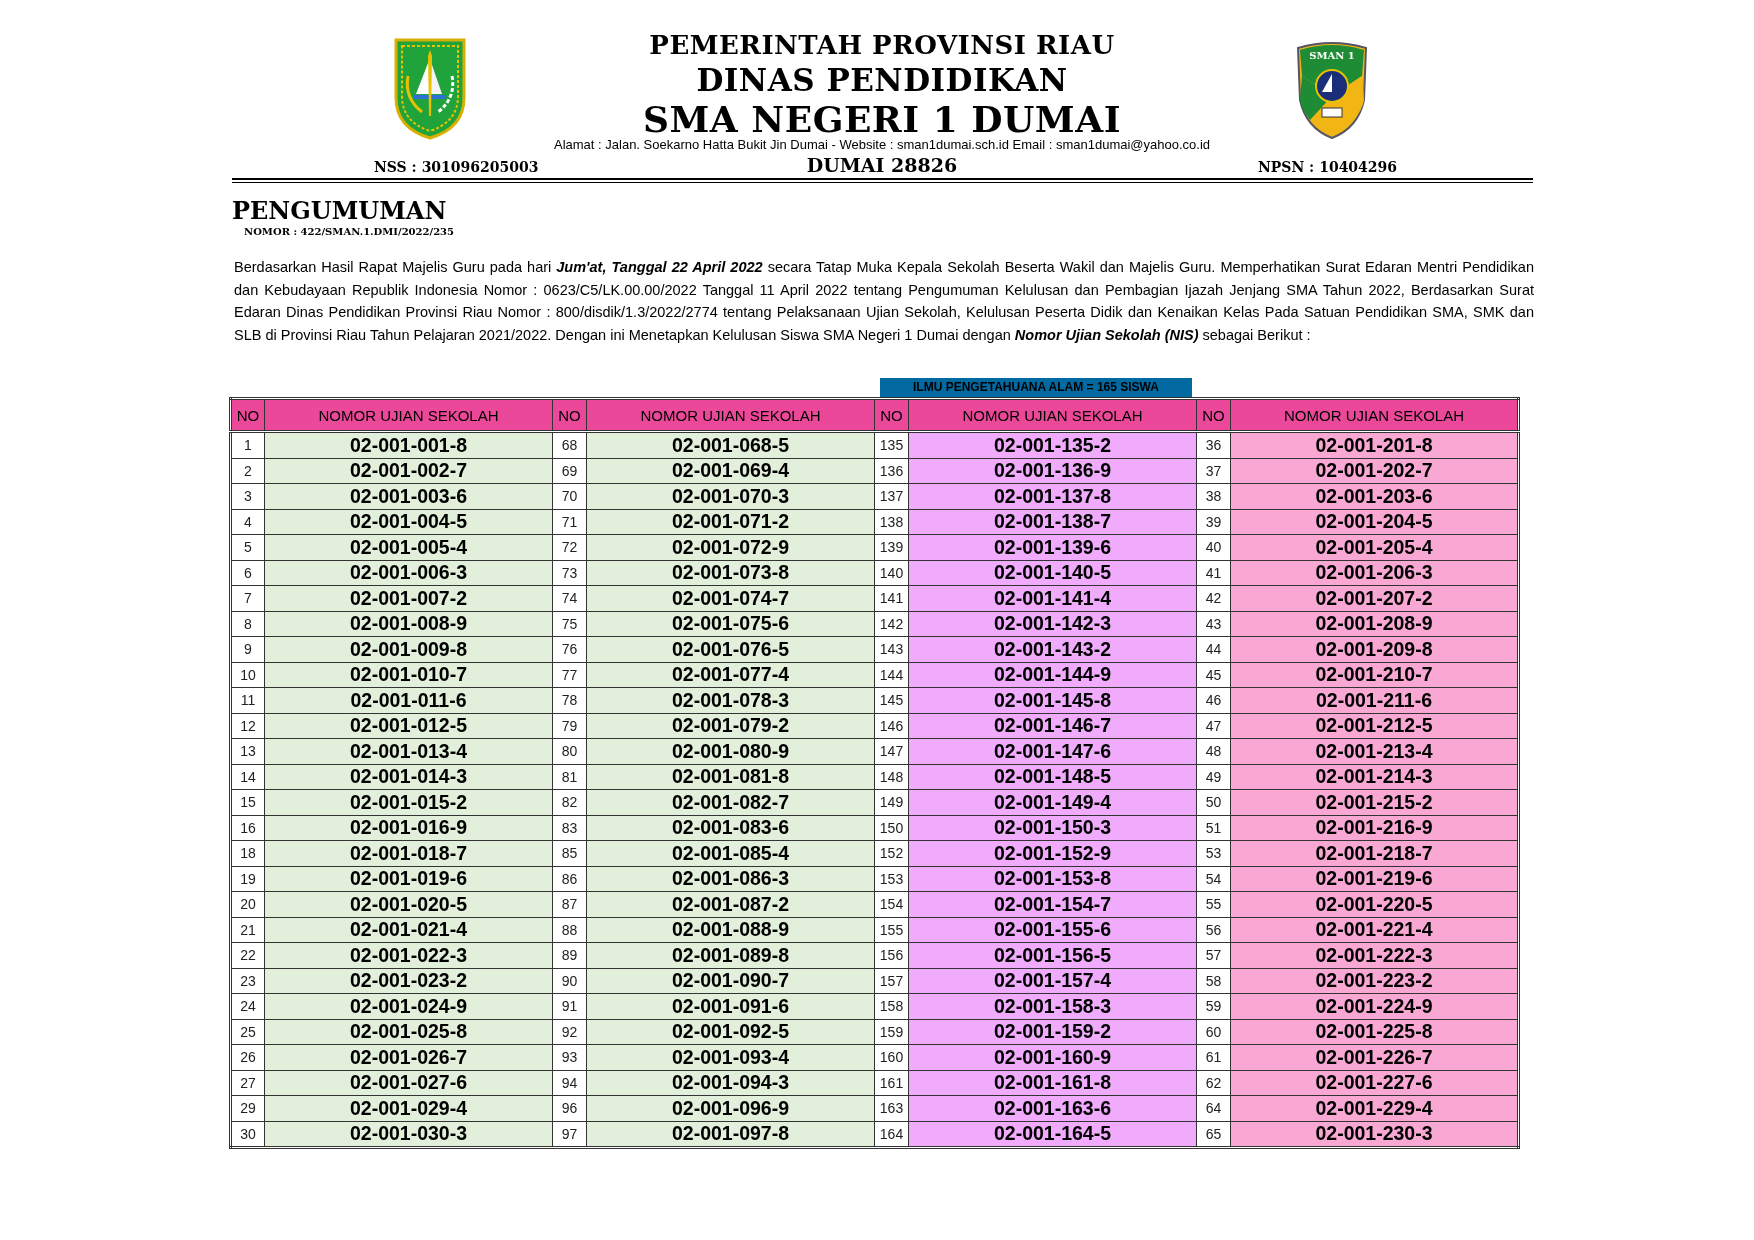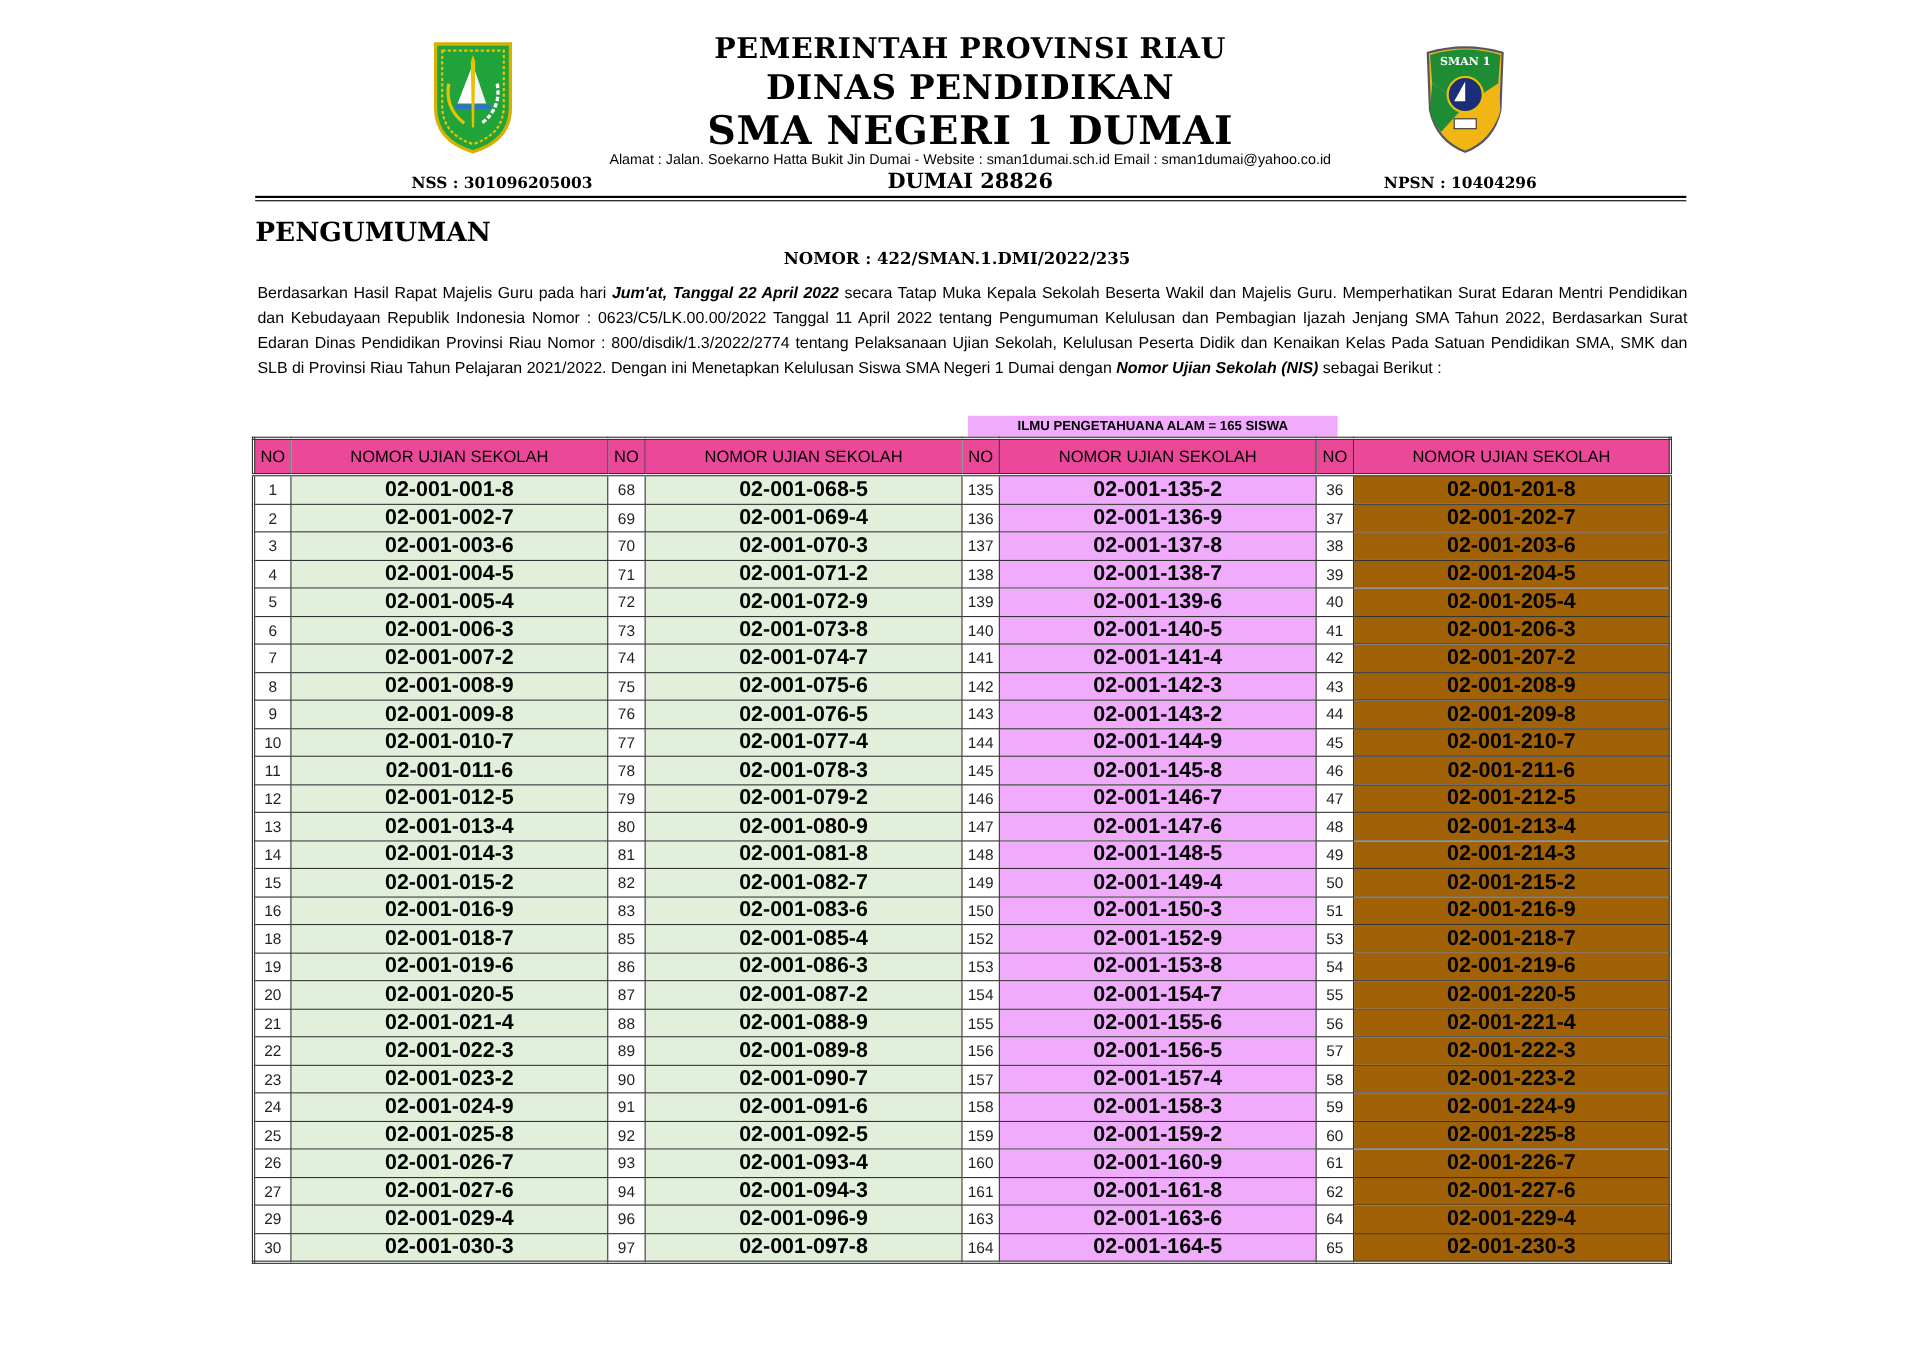--- a/index.html
+++ b/index.html
@@ -13,36 +13,36 @@
   .lh-l1 { top: 0px; font-size: 26px; }
   .lh-l2 { top: 32px; font-size: 31px; }
   .lh-l3 { top: 68px; font-size: 36px; }
   .lh-addr { position: absolute; top: 107px; left: 0; width: 1300px; text-align: center; font-size: 13px; font-family: "Liberation Sans", sans-serif; }
   .lh-nss { position: absolute; top: 129px; left: 142px; font-size: 14px; font-weight: bold; font-family: "DejaVu Serif", serif; }
   .lh-city { position: absolute; top: 124px; left: 0; width: 1300px; text-align: center; font-size: 19px; font-weight: bold; font-family: "DejaVu Serif", serif; }
   .lh-npsn { position: absolute; top: 129px; left: 1026px; font-size: 14px; font-weight: bold; font-family: "DejaVu Serif", serif; }
   .rule { position: absolute; left: 232px; width: 1301px; height: 5px; top: 178px; border-top: 2px solid #000; border-bottom: 1px solid #000; box-sizing: border-box; }
 
   .title { position: absolute; top: 196px; left: 232px; width: 1300px; text-align: left; font-family: "DejaVu Serif", serif; font-weight: bold; font-size: 24px; }
-  .nomor { position: absolute; top: 226px; left: 220px; width: 1300px; text-align: center; font-family: "DejaVu Serif", serif; font-weight: bold; font-size: 15px; }
+  .nomor { position: absolute; top: 226px; left: 244px; width: 1300px; font-family: "DejaVu Serif", serif; font-weight: bold; font-size: 10px; }
 
   .body-text { position: absolute; top: 256px; left: 234px; width: 1300px; font-size: 14.5px; line-height: 22.5px; text-align: justify; }
   .body-text em { font-weight: bold; font-style: italic; }
 
-  .ipa-badge { position: absolute; left: 880px; top: 378px; width: 336px; height: 19px; background: #f0abfc; color: #000; font-size: 12px; font-weight: bold; text-align: center; line-height: 19px; }
+  .ipa-badge { position: absolute; left: 880px; top: 378px; width: 312px; height: 19px; background: #0369a1; color: #000; font-size: 12px; font-weight: bold; text-align: center; line-height: 19px; }
 
   table.results { position: absolute; left: 229px; top: 397px; border-collapse: collapse; border: 3px double #333; table-layout: fixed; }
   table.results th, table.results td { border: 1px solid #333; padding: 0; text-align: center; overflow: hidden; white-space: nowrap; }
   table.results th { background: #ec4899; font-weight: normal; font-size: 15px; height: 30px; border-bottom: 3px double #333; }
   table.results td { height: 24.5px; }
   td.no { background: #fff; font-size: 14px; font-family: "Liberation Sans Narrow", "Liberation Sans", sans-serif; color: #222; }
   td.nis { font-weight: bold; font-size: 19.5px; font-family: "Liberation Sans", sans-serif; }
   td.nis.c0, td.nis.c1 { background: #e2efda; }
   td.nis.c2 { background: #f0abfc; margin-top: 28px; }
-  td.nis.c3 { background: #a16207; }
+  td.nis.c3 { background: #f9a8d4; }
   col.c-no { width: 34px; }
   col.c-nis { width: 288px; }
 </style>
 </head>
 <body>
 
 <div class="letterhead">
   <svg class="logo logo-left" viewBox="0 0 72 104">
     <path d="M2 4 H70 V62 Q70 92 36 102 Q2 92 2 62 Z" fill="#1fa33a" stroke="#d8b000" stroke-width="3"></path>
     <path d="M8 10 H64 V60 Q64 86 36 95 Q8 86 8 60 Z" fill="none" stroke="#e6c200" stroke-width="2" stroke-dasharray="3 2"></path>

